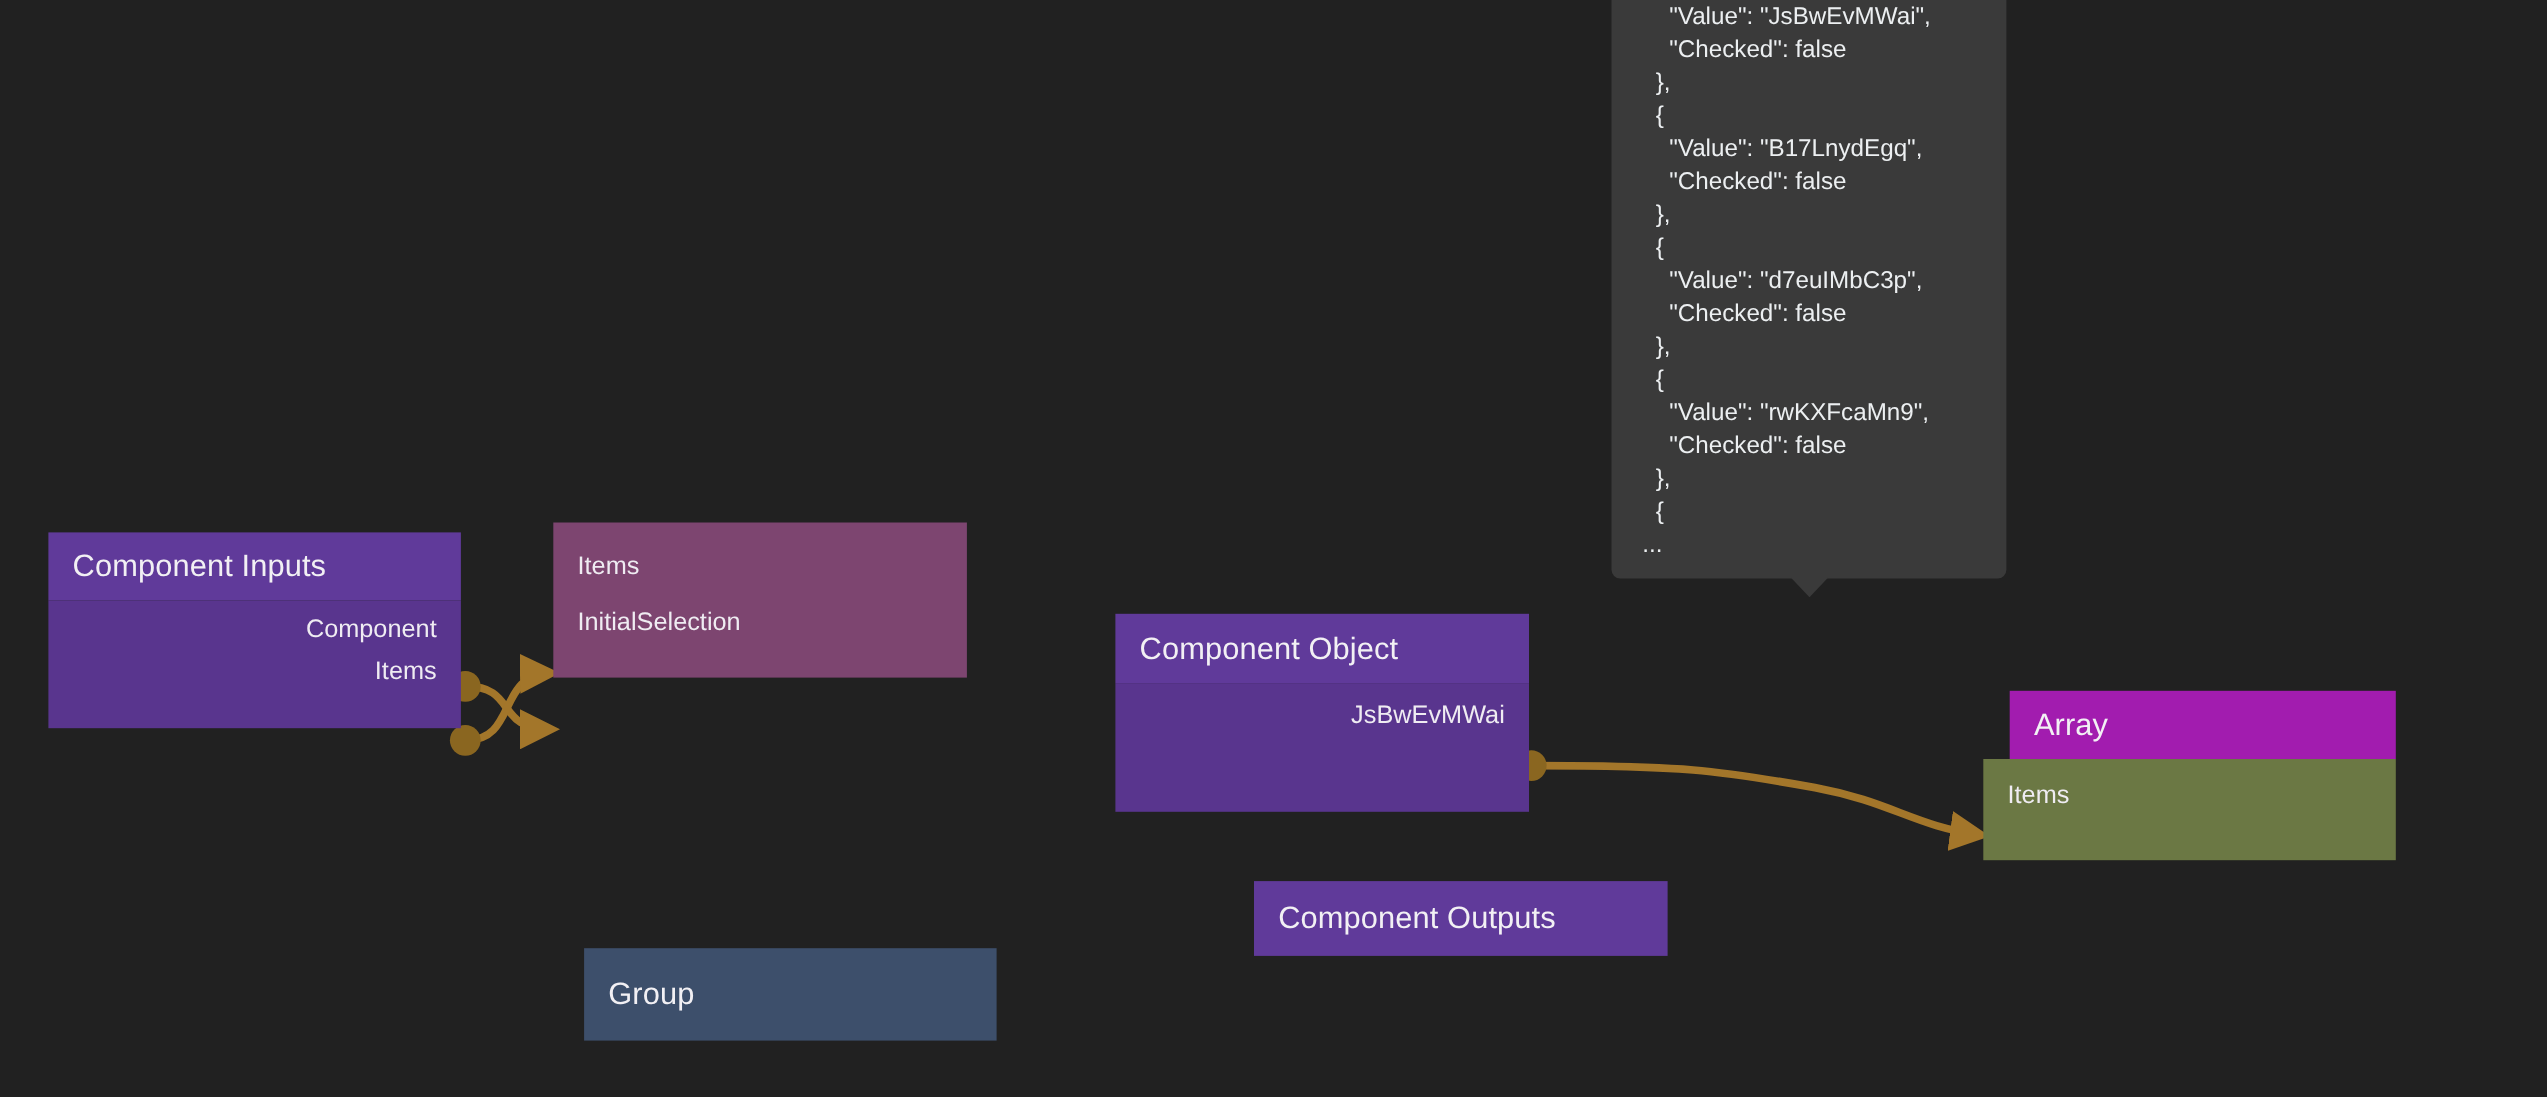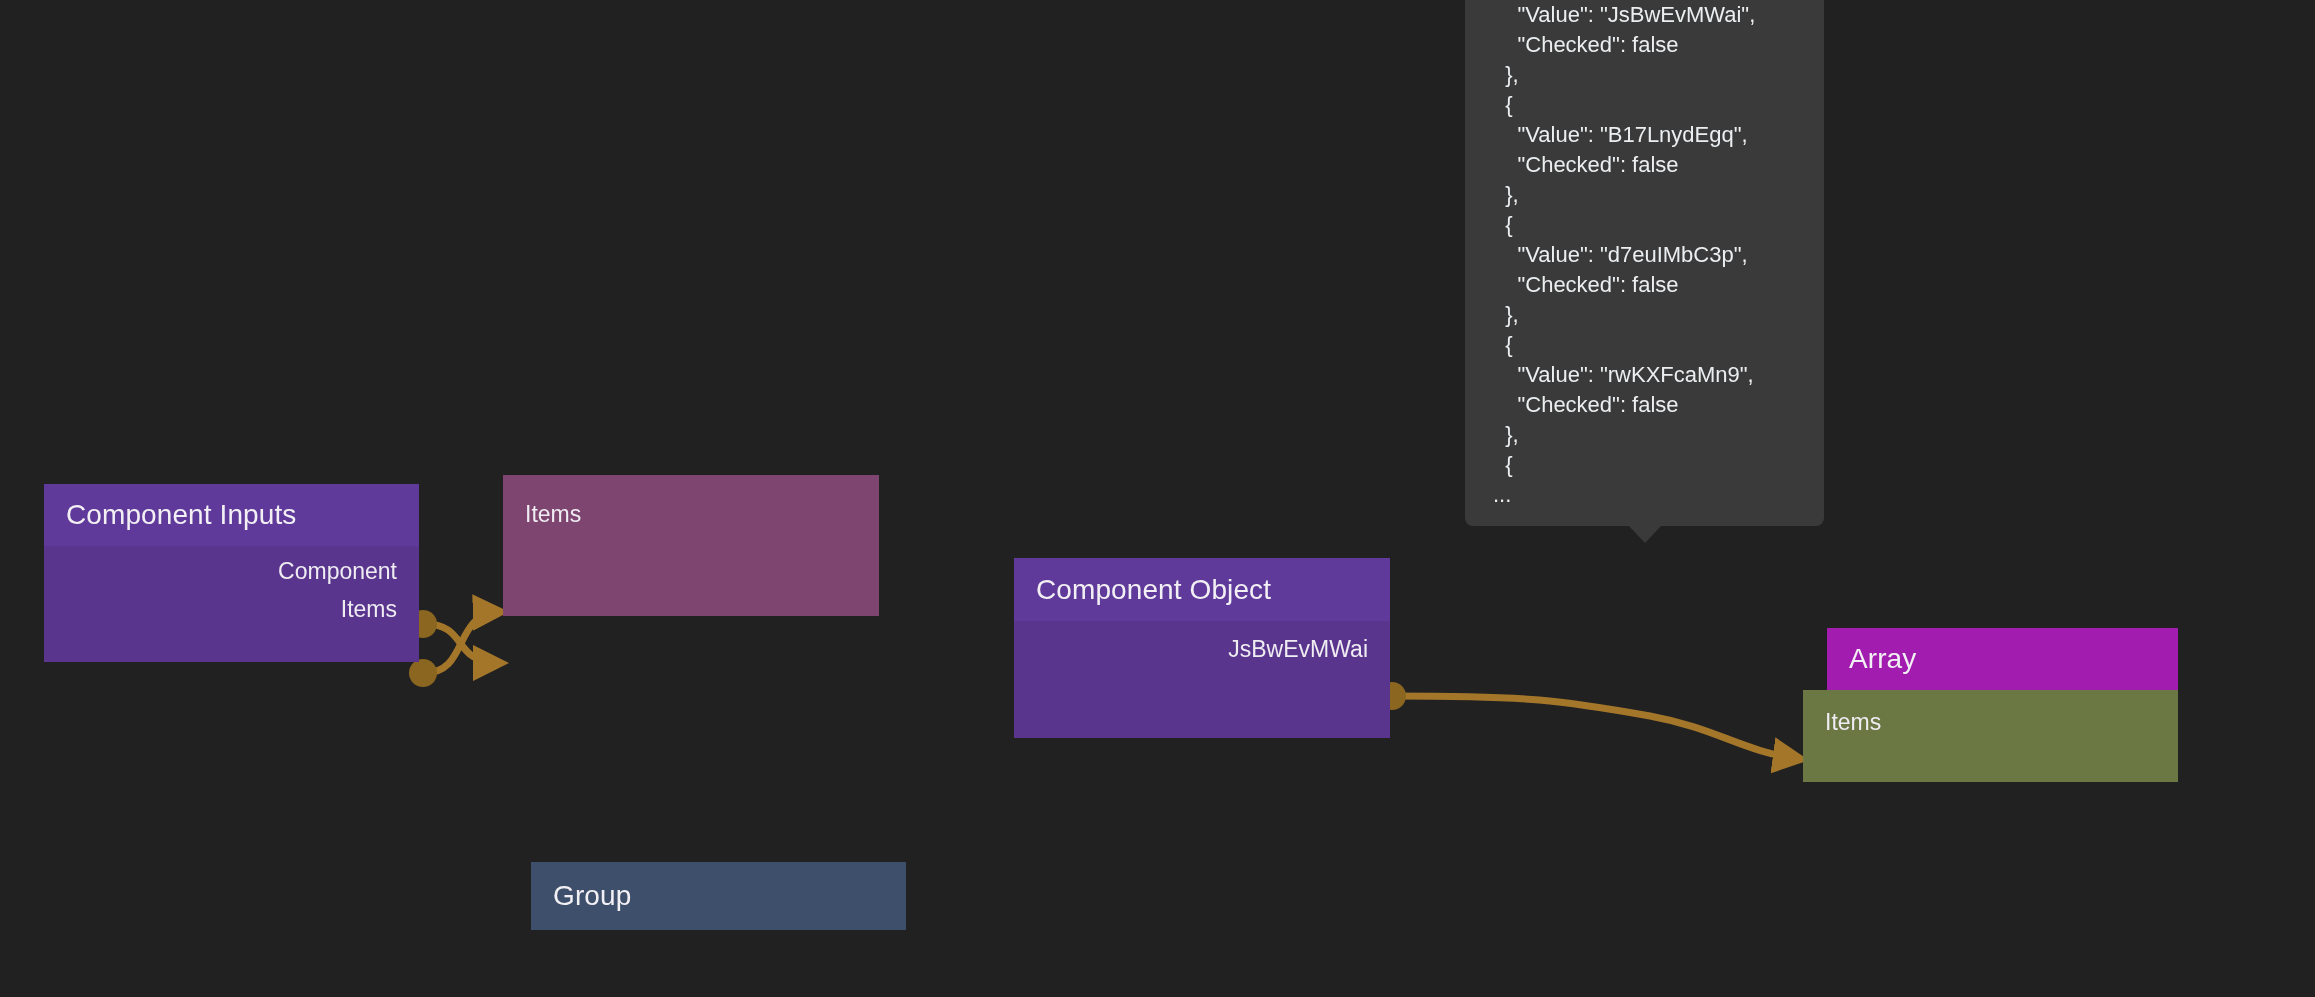--- a/index.html
+++ b/index.html
@@ -104,21 +104,21 @@
   #node-array { left: 1803px; top: 628px; width: 375px; }
   #node-array .node-header { height: 62px; }
   #node-array .node-body   { height: 92px; padding-top: 12px; }
   #node-array .port-row    { height: 40px; }
 
   #node-component-outputs { left: 1140px; top: 801px; width: 376px; }
   #node-component-outputs .node-header { height: 68px; }
   #node-component-outputs .node-body   { height: 0; }
 
   #node-group { left: 531px; top: 862px; width: 375px; }
-  #node-group .node-header { height: 68px; }
+  #node-group .node-header { height: 84px; }
   #node-group .node-body   { height: 0; }
 
   
   #json-tooltip {
     position: absolute;
     left: 1465px;
     top: -220px;
     width: 359px;
     background: #3a3a3a;
     border-radius: 8px;
@@ -181,20 +181,23 @@
         <span>Items</span>
       </div>
     </div>
   </div>
 
   <div class="node magenta" id="node-script">
     <div class="node-body">
       <div class="port-row in">
         <span>Items</span>
       </div>
+      <div class="port-row in">
+        <span>InitialSelection</span>
+      </div>
     </div>
   </div>
 
   <div class="node purple" id="node-component-object">
     <div class="node-header">Component Object</div>
     <div class="node-body">
       <div class="port-row out">
         <span>JsBwEvMWai</span>
       </div>
     </div>
@@ -202,20 +205,24 @@
 
   <div class="node green" id="node-array">
     <div class="node-header">Array</div>
     <div class="node-body">
       <div class="port-row in">
         <span>Items</span>
       </div>
     </div>
   </div>
 
+  <div class="node purple" id="node-component-outputs">
+    <div class="node-header">Component Outputs</div>
+    <div class="node-body"></div>
+  </div>
 
   <div class="node blue" id="node-group">
     <div class="node-header">Group</div>
     <div class="node-body"></div>
   </div>
 
   <div id="json-tooltip">
     <pre id="json-tooltip-text">    "Checked": false
   },
   {

